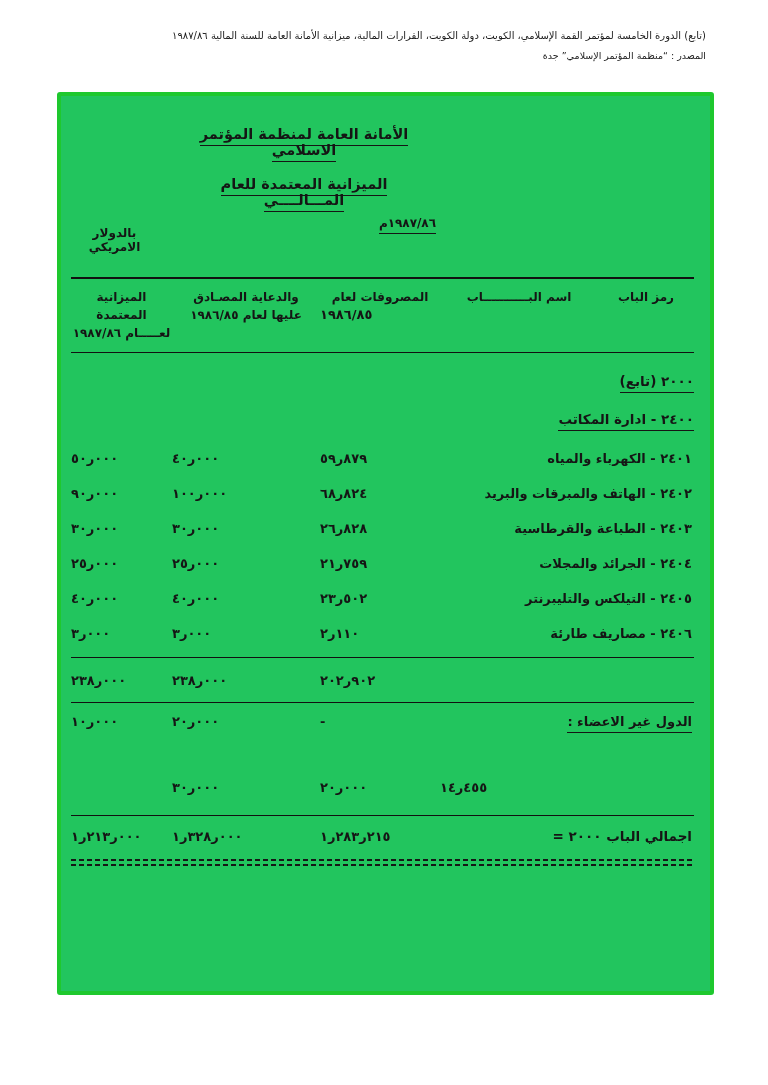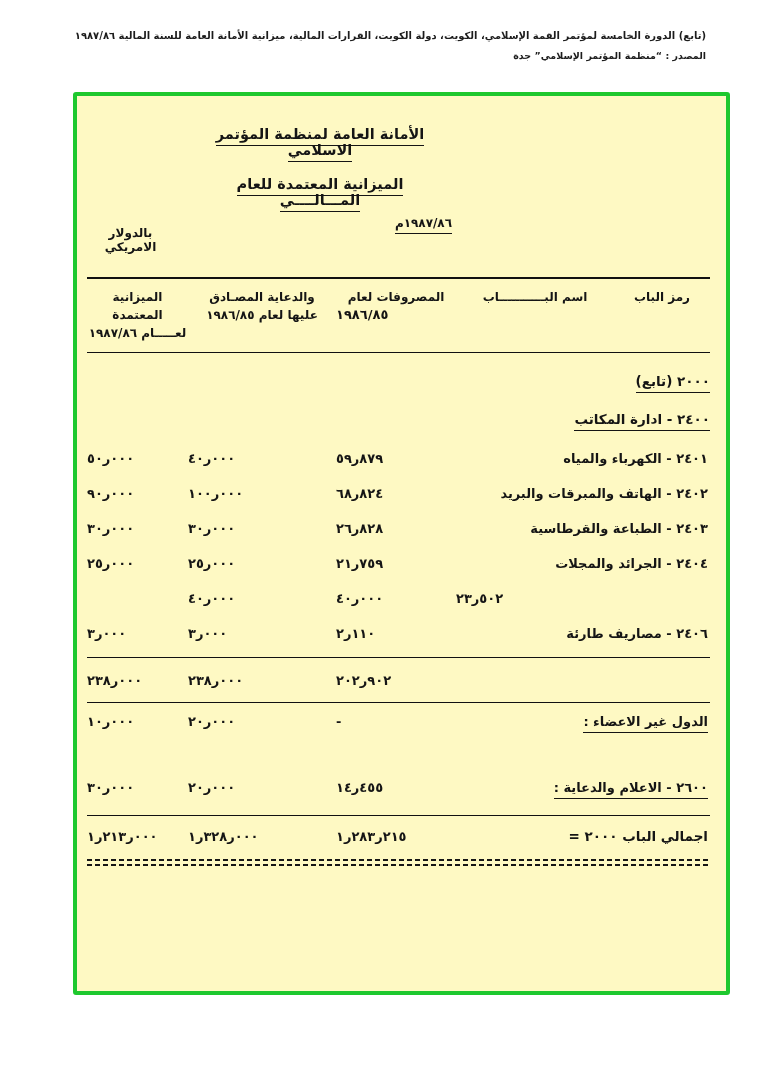--- a/index.html
+++ b/index.html
@@ -5,29 +5,29 @@
   html,body{margin:0;padding:0;}
   body{
     width:768px;height:1085px;position:relative;overflow:hidden;
     background:#ffffff;color:#151515;
     font-family:"DejaVu Sans",sans-serif;
     direction:rtl;
   }
   
   .src-header{
     position:absolute;top:26px;right:62px;left:20px;
-    text-align:right;font-size:10px;font-weight:bold;color:#1c1c1c;
+    text-align:right;font-size:10px;font-weight:normal;color:#1c1c1c;
     line-height:2.0;white-space:nowrap;
   }
   .src-header .line2{font-size:9.5px;}
 
   
   .scan-box{
-    position:absolute;top:92px;left:73px;width:657px;height:903px;
-    border:4px solid #1ec82e;border-radius:3px;background:#fef9c3;
+    position:absolute;top:92px;left:57px;width:657px;height:903px;
+    border:4px solid #1ec82e;border-radius:3px;background:#22c55e;
     box-sizing:border-box;font-weight:bold;
   }
   .title-line{
     position:absolute;left:128px;width:230px;text-align:center;
     font-size:14.5px;font-weight:bold;
   }
   .title-line span, .u{
     border-bottom:1.6px solid #151515;padding-bottom:3px;
   }
   .title-1{top:30px;}
@@ -141,20 +141,21 @@
         <div class="num">٣٠ر٠٠٠</div>
         <div class="num">٣٠ر٠٠٠</div>
       </div>
       <div class="drow">
         <div class="label">٢٤٠٤ -  الجرائد والمجلات</div>
         <div class="num">٢١ر٧٥٩</div>
         <div class="num">٢٥ر٠٠٠</div>
         <div class="num">٢٥ر٠٠٠</div>
       </div>
       <div class="drow">
+        <div class="label">٢٤٠٥ -  التيلكس والتليبرنتر</div>
         <div class="num">٢٣ر٥٠٢</div>
         <div class="num">٤٠ر٠٠٠</div>
         <div class="num">٤٠ر٠٠٠</div>
       </div>
       <div class="drow">
         <div class="label">٢٤٠٦ -  مصاريف طارئة</div>
         <div class="num">٢ر١١٠</div>
         <div class="num">٣ر٠٠٠</div>
         <div class="num">٣ر٠٠٠</div>
       </div>
@@ -170,23 +171,20 @@
     <div class="drow r2500b">
       <div class="label">
         <span class="u">الدول غير الاعضاء :</span>
       </div>
       <div class="num">-</div>
       <div class="num">٢٠ر٠٠٠</div>
       <div class="num">١٠ر٠٠٠</div>
     </div>
 
     <div class="drow r2600">
-      <div class="label">
-        <span class="u">٢٦٠٠ -  الاعلام والدعاية :</span>
-      </div>
       <div class="num">١٤ر٤٥٥</div>
       <div class="num">٢٠ر٠٠٠</div>
       <div class="num">٣٠ر٠٠٠</div>
     </div>
 
     <div class="drow grand">
       <div class="label">اجمالي الباب ٢٠٠٠ =</div>
       <div class="num">١ر٢٨٣ر٢١٥</div>
       <div class="num">١ر٣٢٨ر٠٠٠</div>
       <div class="num">١ر٢١٣ر٠٠٠</div>

